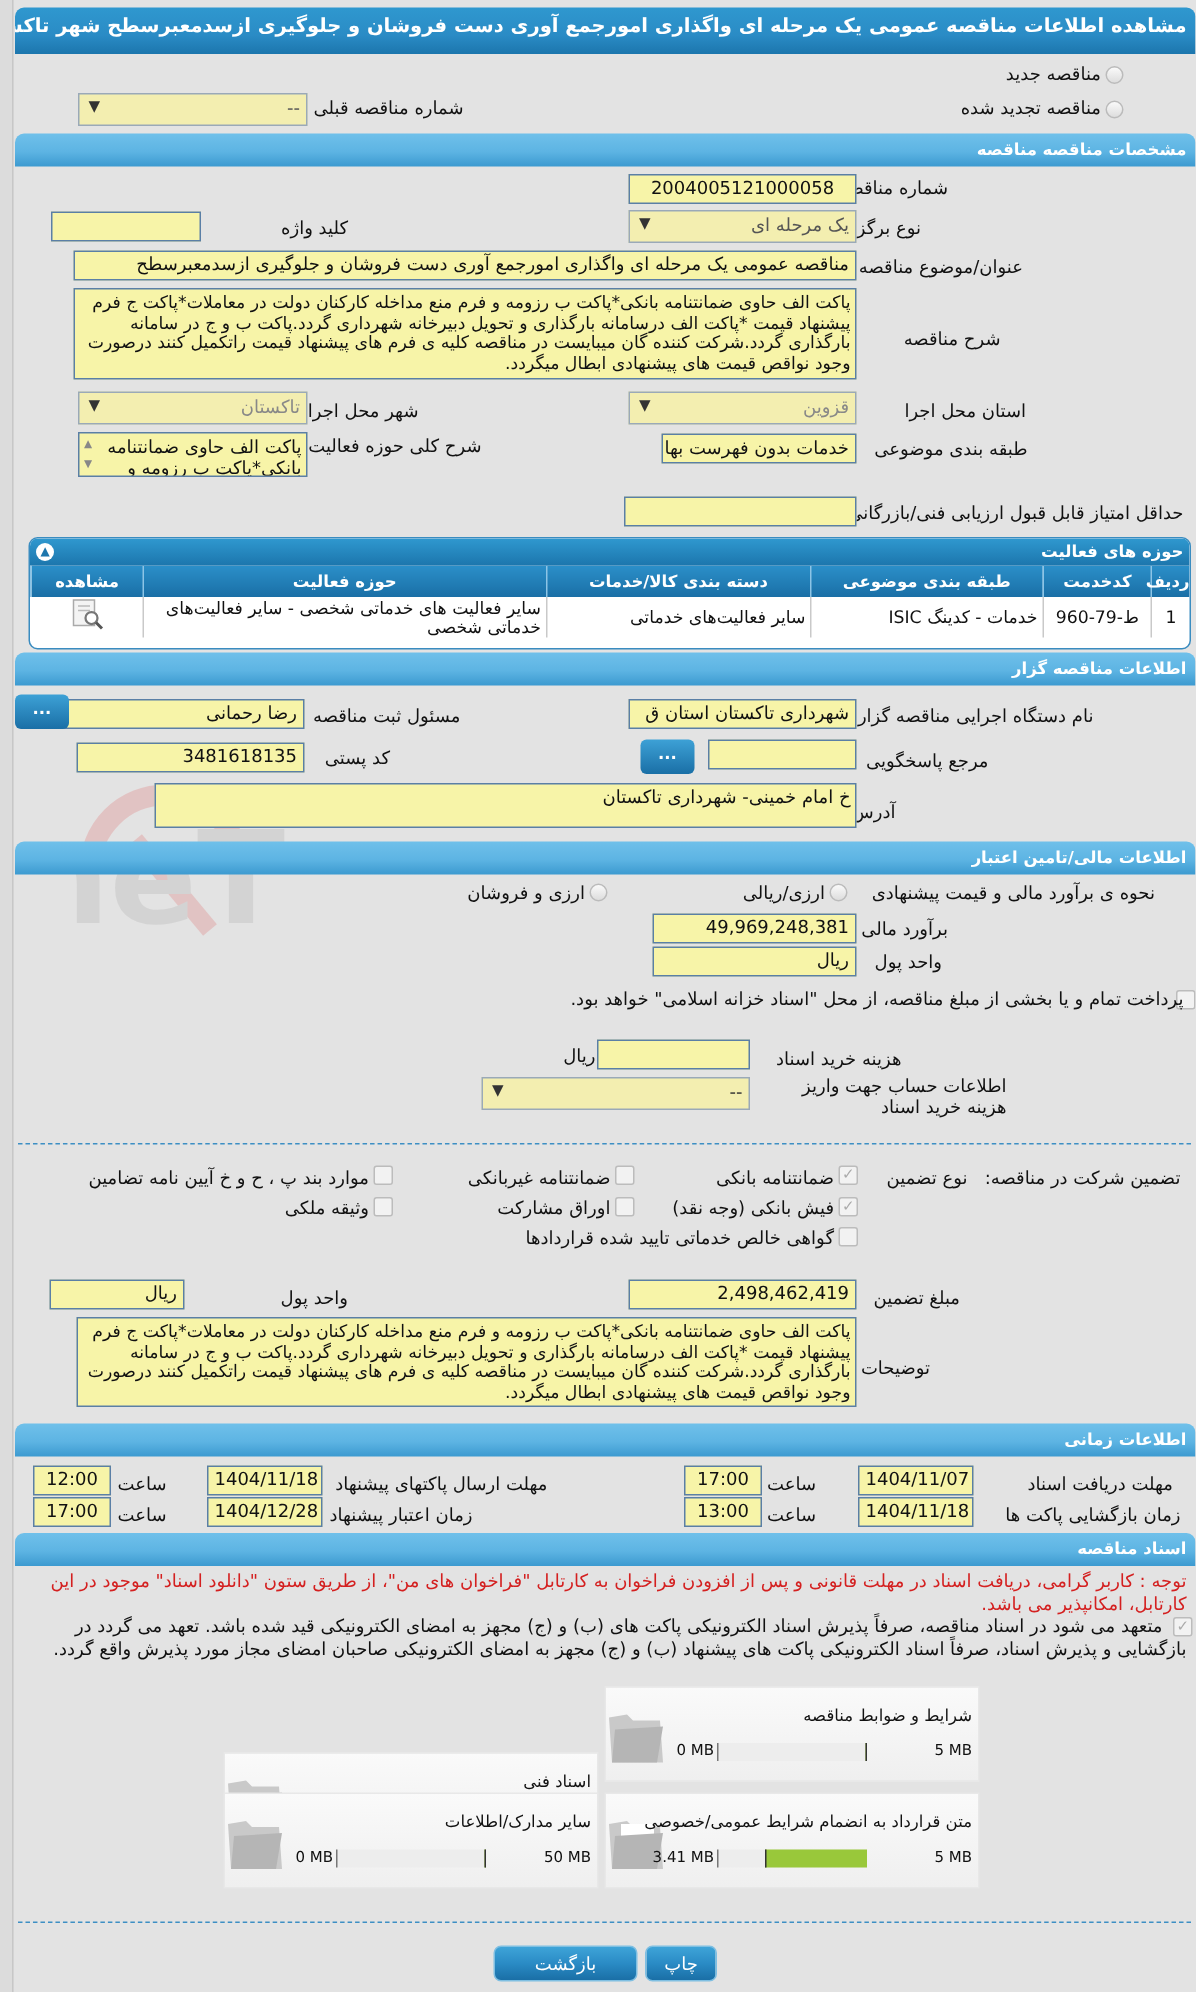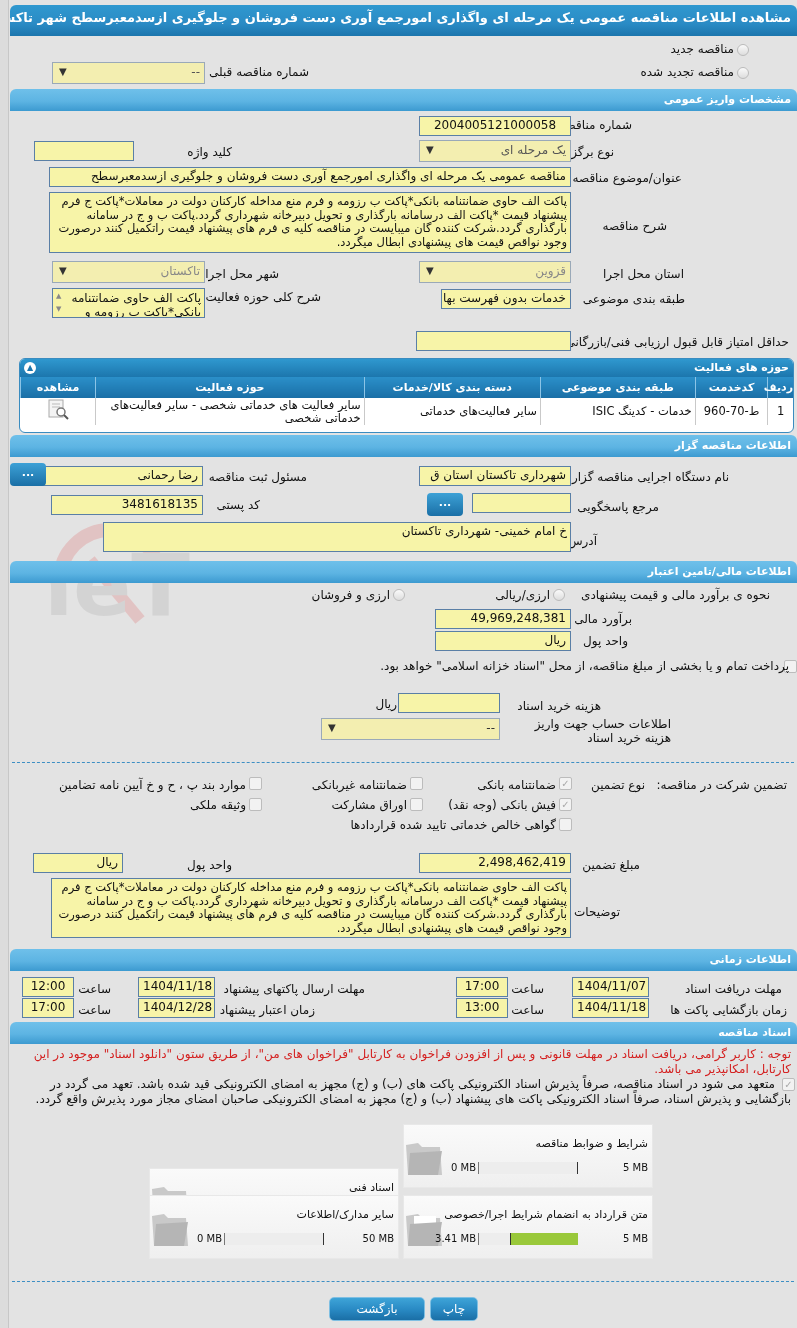--- a/index.html
+++ b/index.html
@@ -49,21 +49,21 @@
 
 <div class="titlebar">مشاهده اطلاعات مناقصه عمومی یک مرحله ای واگذاری امورجمع آوری دست فروشان و جلوگیری ازسدمعبرسطح شهر تاکستان</div>
 
 <div class="radio" style="right:48px;top:44px"></div>
 <div class="lbl" style="right:63px;top:42px">مناقصه جدید</div>
 <div class="radio" style="right:48px;top:67px"></div>
 <div class="lbl" style="right:63px;top:65px">مناقصه تجدید شده</div>
 <div class="lbl" style="right:488px;top:65px">شماره مناقصه قبلی</div>
 <div class="sel" style="right:592px;top:62px;width:153px"><span>--</span><span class="arr">▼</span></div>
 
-<div class="sec" style="top:89px">مشخصات واریز عمومی</div>
+<div class="sec" style="top:89px">مشخصات مناقصه مناقصه</div>
 
 <div class="lbl" style="right:165px;top:118px">شماره مناقصه</div>
 <div class="inp" style="right:226px;top:116px;width:152px;text-align:center">2004005121000058</div>
 
 <div class="lbl" style="right:183px;top:145px">نوع برگزاری</div>
 <div class="sel" style="right:226px;top:140px;width:152px"><span>یک مرحله ای</span><span class="arr">▼</span></div>
 <div class="lbl" style="right:565px;top:145px">کلید واژه</div>
 <div class="inp" style="right:663px;top:141px;width:100px"></div>
 
 <div class="lbl" style="right:115px;top:171px">عنوان/موضوع مناقصه</div>
@@ -101,21 +101,21 @@
         <tr>
       <th>ردیف</th>
       <th>کدخدمت</th>
       <th>طبقه بندی موضوعی</th>
       <th>دسته بندی کالا/خدمات</th>
       <th>حوزه فعالیت</th>
       <th>مشاهده</th>
     </tr>
     <tr>
       <td style="text-align:center">1</td>
-      <td style="text-align:center">ط-70-960</td>
+      <td style="text-align:center">ط-79-960</td>
       <td>خدمات - کدینگ ISIC</td>
       <td>سایر فعالیت‌های خدماتی</td>
       <td>سایر فعالیت های خدماتی شخصی - سایر فعالیت‌های خدماتی شخصی</td>
       <td style="text-align:center;border-left:none">
         <svg width="24" height="24" viewBox="0 0 24 24">
               <rect x="3" y="2" width="14" height="17" fill="#f4f4f4" stroke="#aaa"></rect>
               <line x1="6" y1="6" x2="14" y2="6" stroke="#bbb"></line>
               <line x1="6" y1="9" x2="14" y2="9" stroke="#bbb"></line>
               <circle cx="15" cy="14" r="4" fill="#fff" stroke="#777" stroke-width="1.5"></circle>
               <line x1="18" y1="17" x2="22" y2="21" stroke="#555" stroke-width="2"></line>
@@ -246,21 +246,21 @@
       <div class="fill" style="width:0"></div>
     </div>
   <div class="mx">50 MB</div>
 </div>
 <div class="card" style="left:403px;top:1195px">
   <svg class="fold" viewBox="0 0 40 44">
       <path d="M2 10 L14 8 L18 12 L36 12 L38 40 L4 40 Z" fill="#c9c9c9"></path>
       <rect x="10" y="10" width="22" height="20" fill="#fff"></rect>
       <path d="M6 18 L38 16 L34 40 L4 40 Z" fill="#b5b5b5"></path>
     </svg>
-  <div class="ttl">متن قرارداد به انضمام شرایط اجرا/خصوصی</div>
+  <div class="ttl">متن قرارداد به انضمام شرایط عمومی/خصوصی</div>
   <div class="mn">3.41 MB</div>
   <div class="bar">
       <div class="fill" style="width:68px"></div>
     </div>
   <div class="mx">5 MB</div>
 </div>
 <div class="card" style="left:149px;top:1195px">
   <svg class="fold" viewBox="0 0 40 44">
       <path d="M2 10 L14 8 L18 12 L36 12 L38 40 L4 40 Z" fill="#c9c9c9"></path>
       <path d="M6 18 L38 16 L34 40 L4 40 Z" fill="#b5b5b5"></path>

